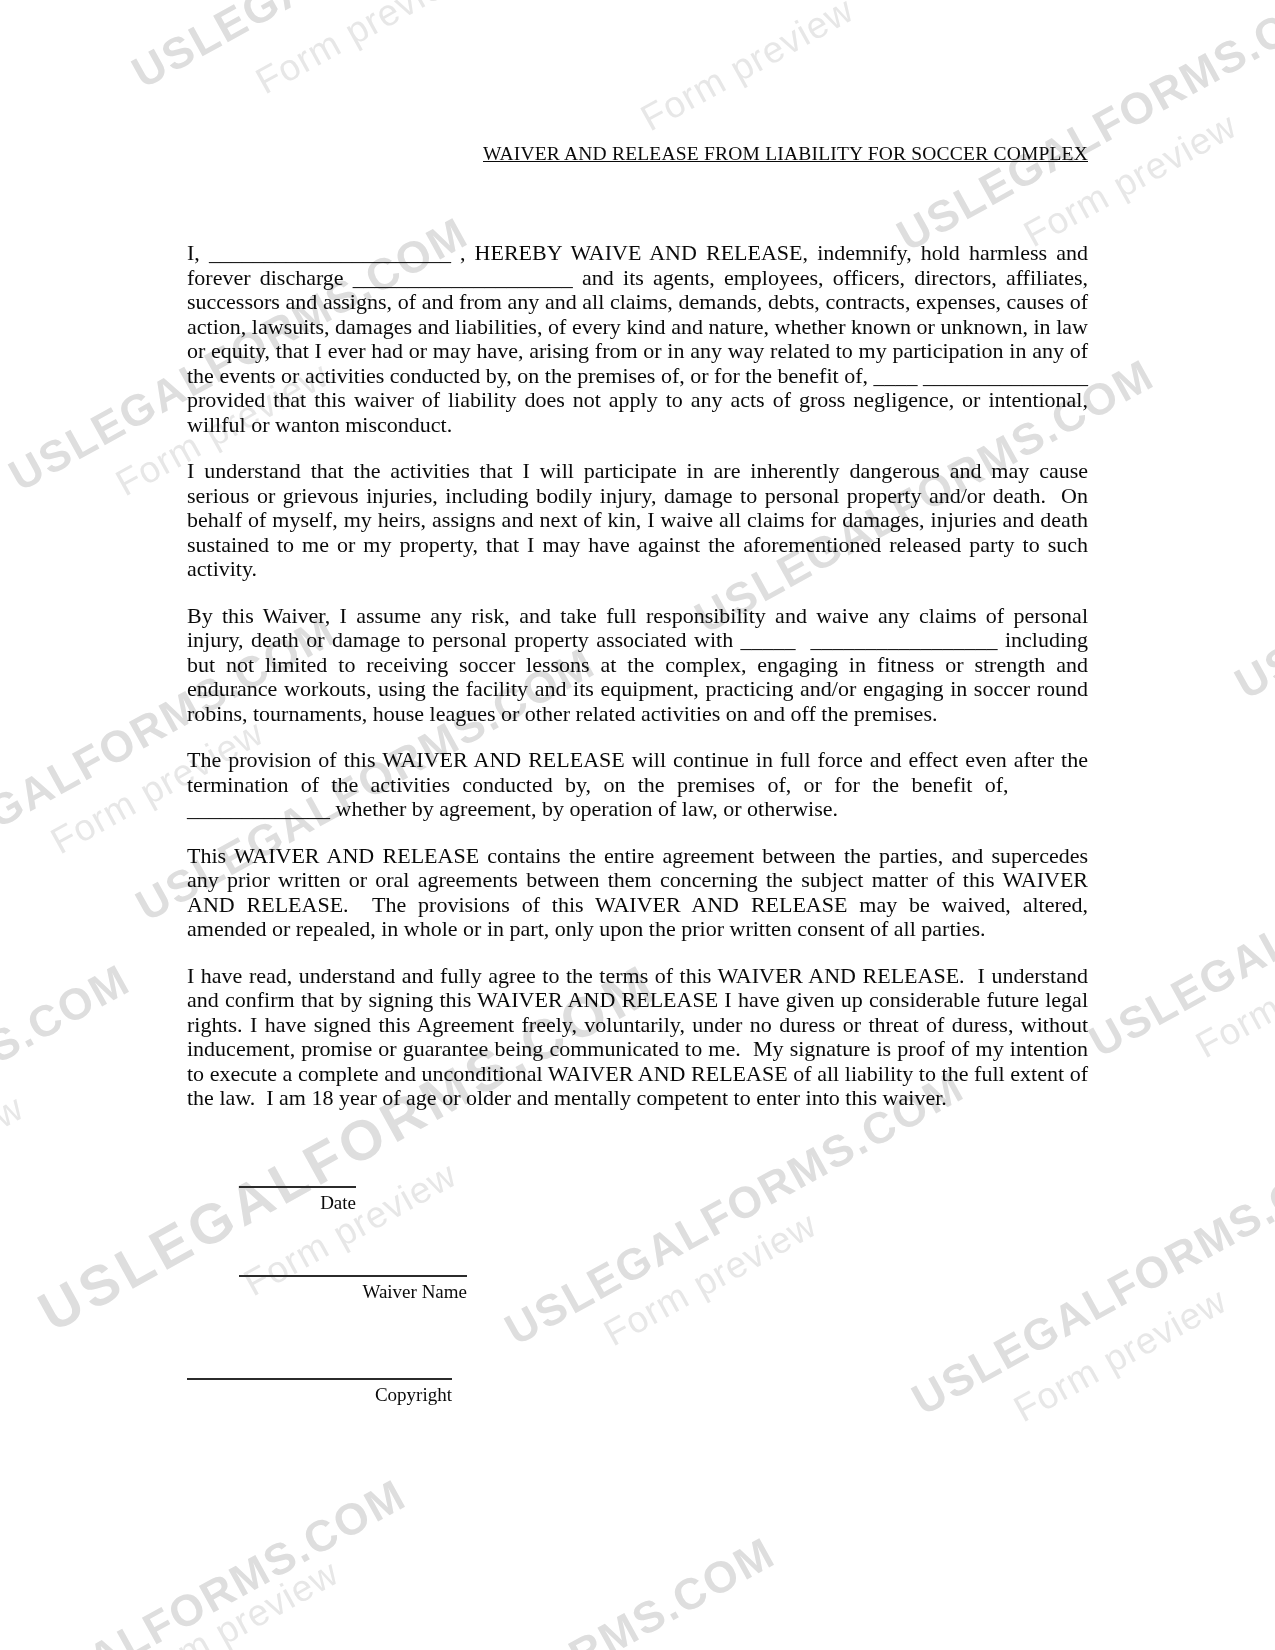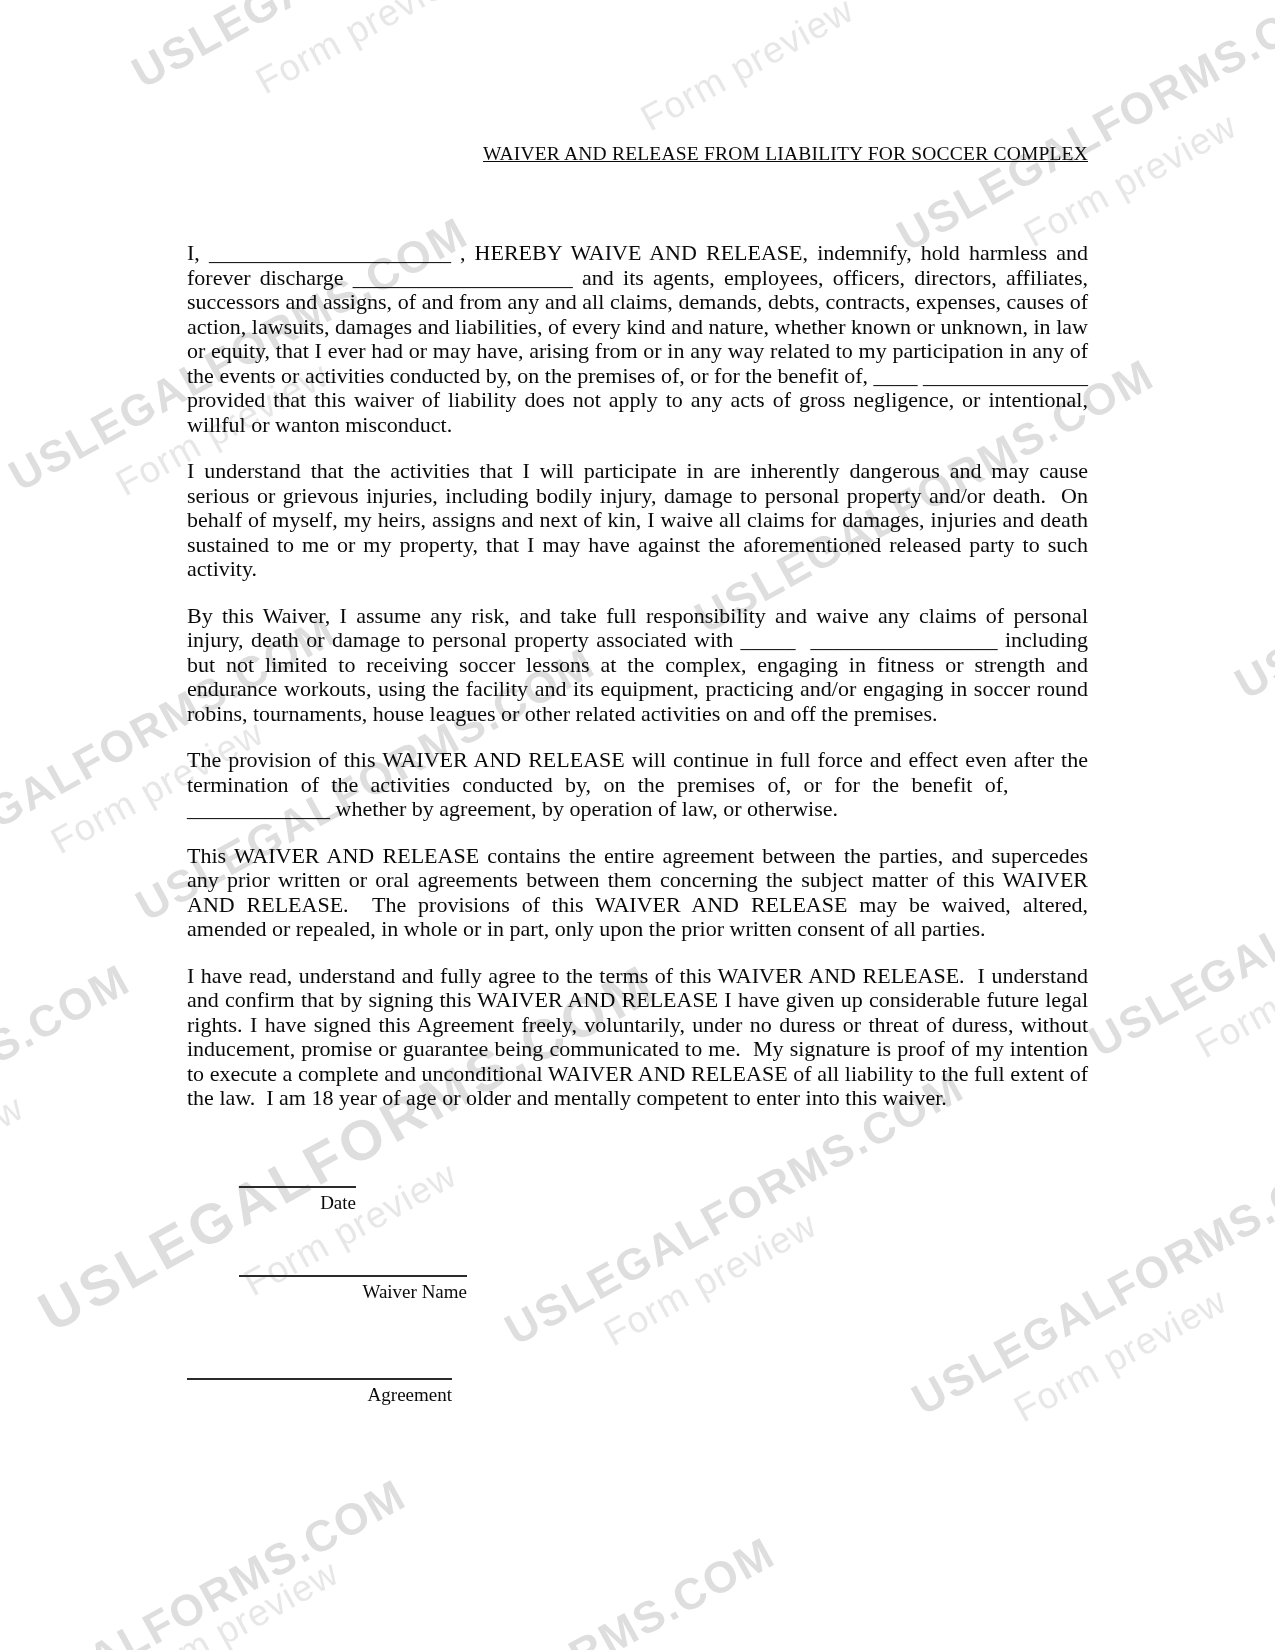--- a/index.html
+++ b/index.html
@@ -150,18 +150,18 @@
     <div class="sig-group date">
       <div class="sig-line date-line"></div>
       <div class="sig-label">Date</div>
     </div>
     <div class="sig-group printed">
       <div class="sig-line printed-line"></div>
       <div class="sig-label">Waiver Name</div>
     </div>
     <div class="sig-group sign">
       <div class="sig-line sign-line"></div>
-      <div class="sig-label">Agreement</div>
+      <div class="sig-label">Copyright</div>
     </div>
   </div>
 
 
 </div>
 
 </body></html>

